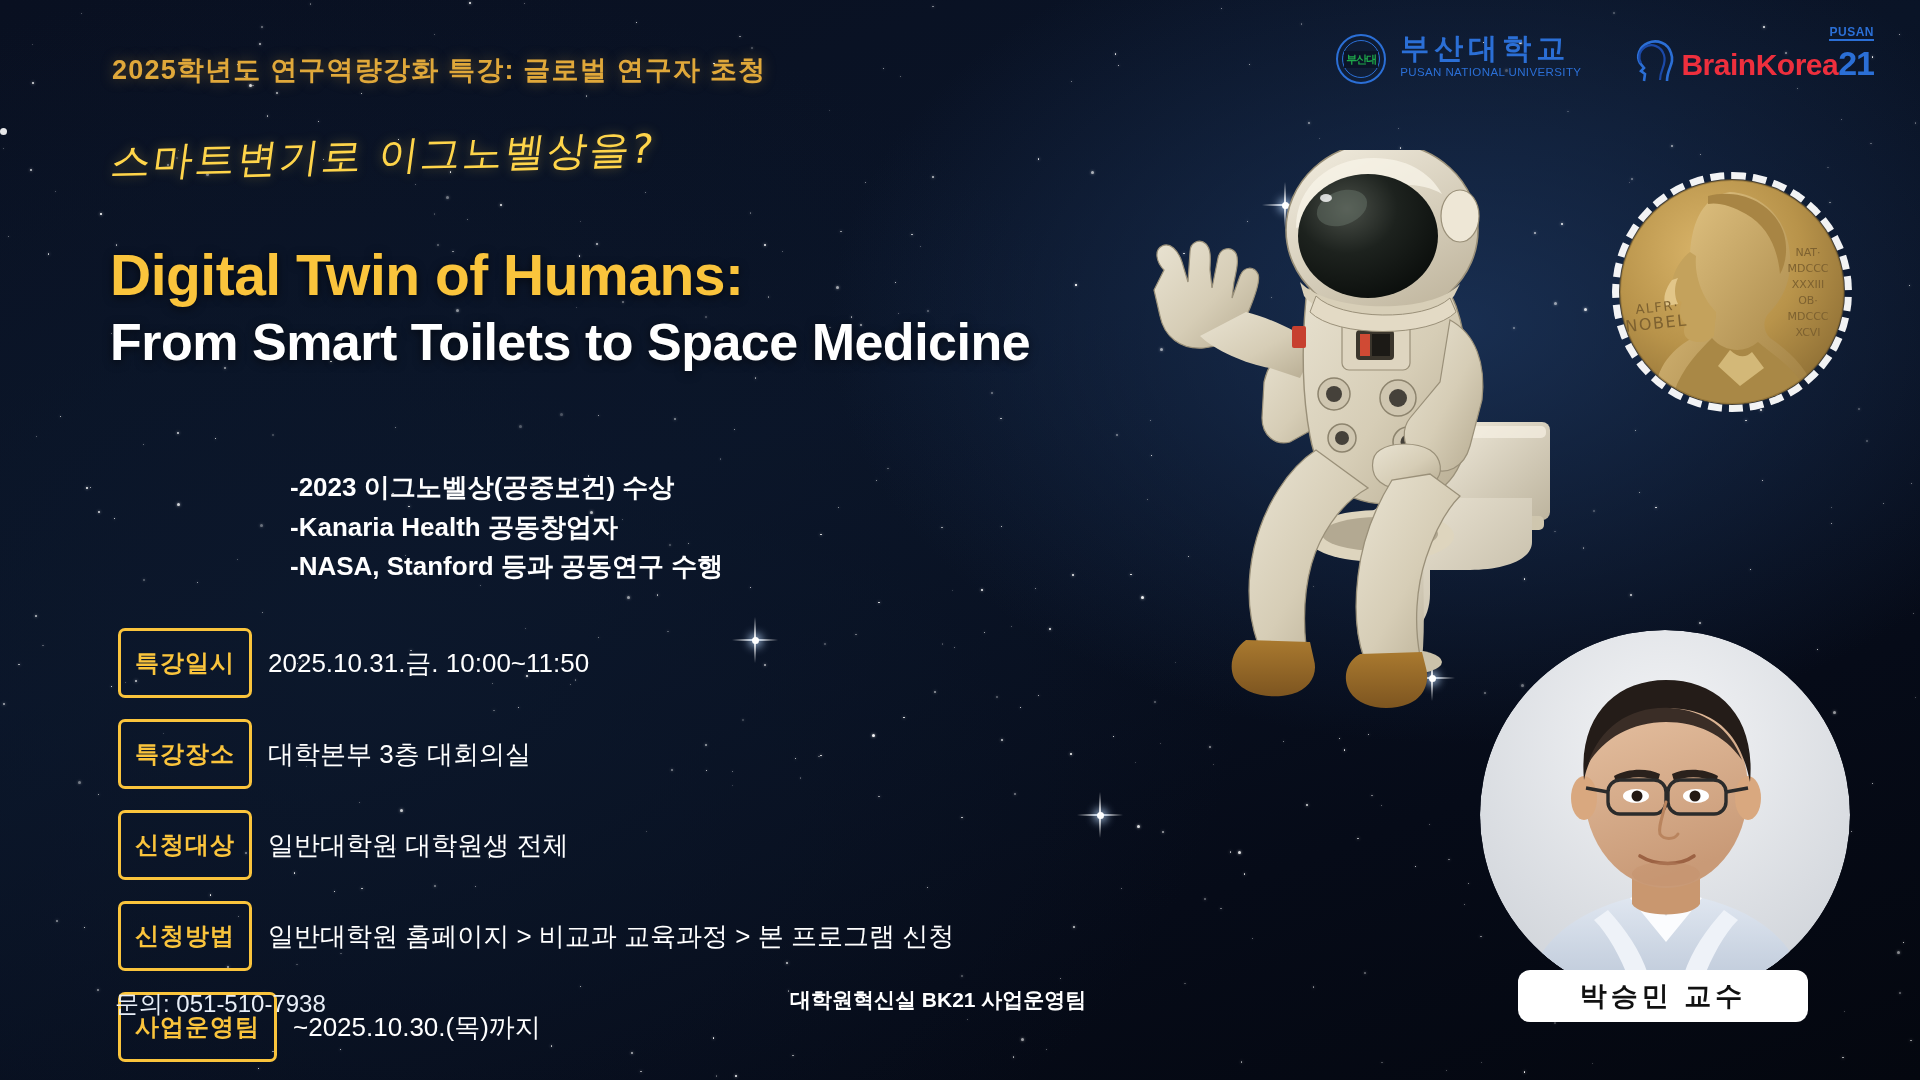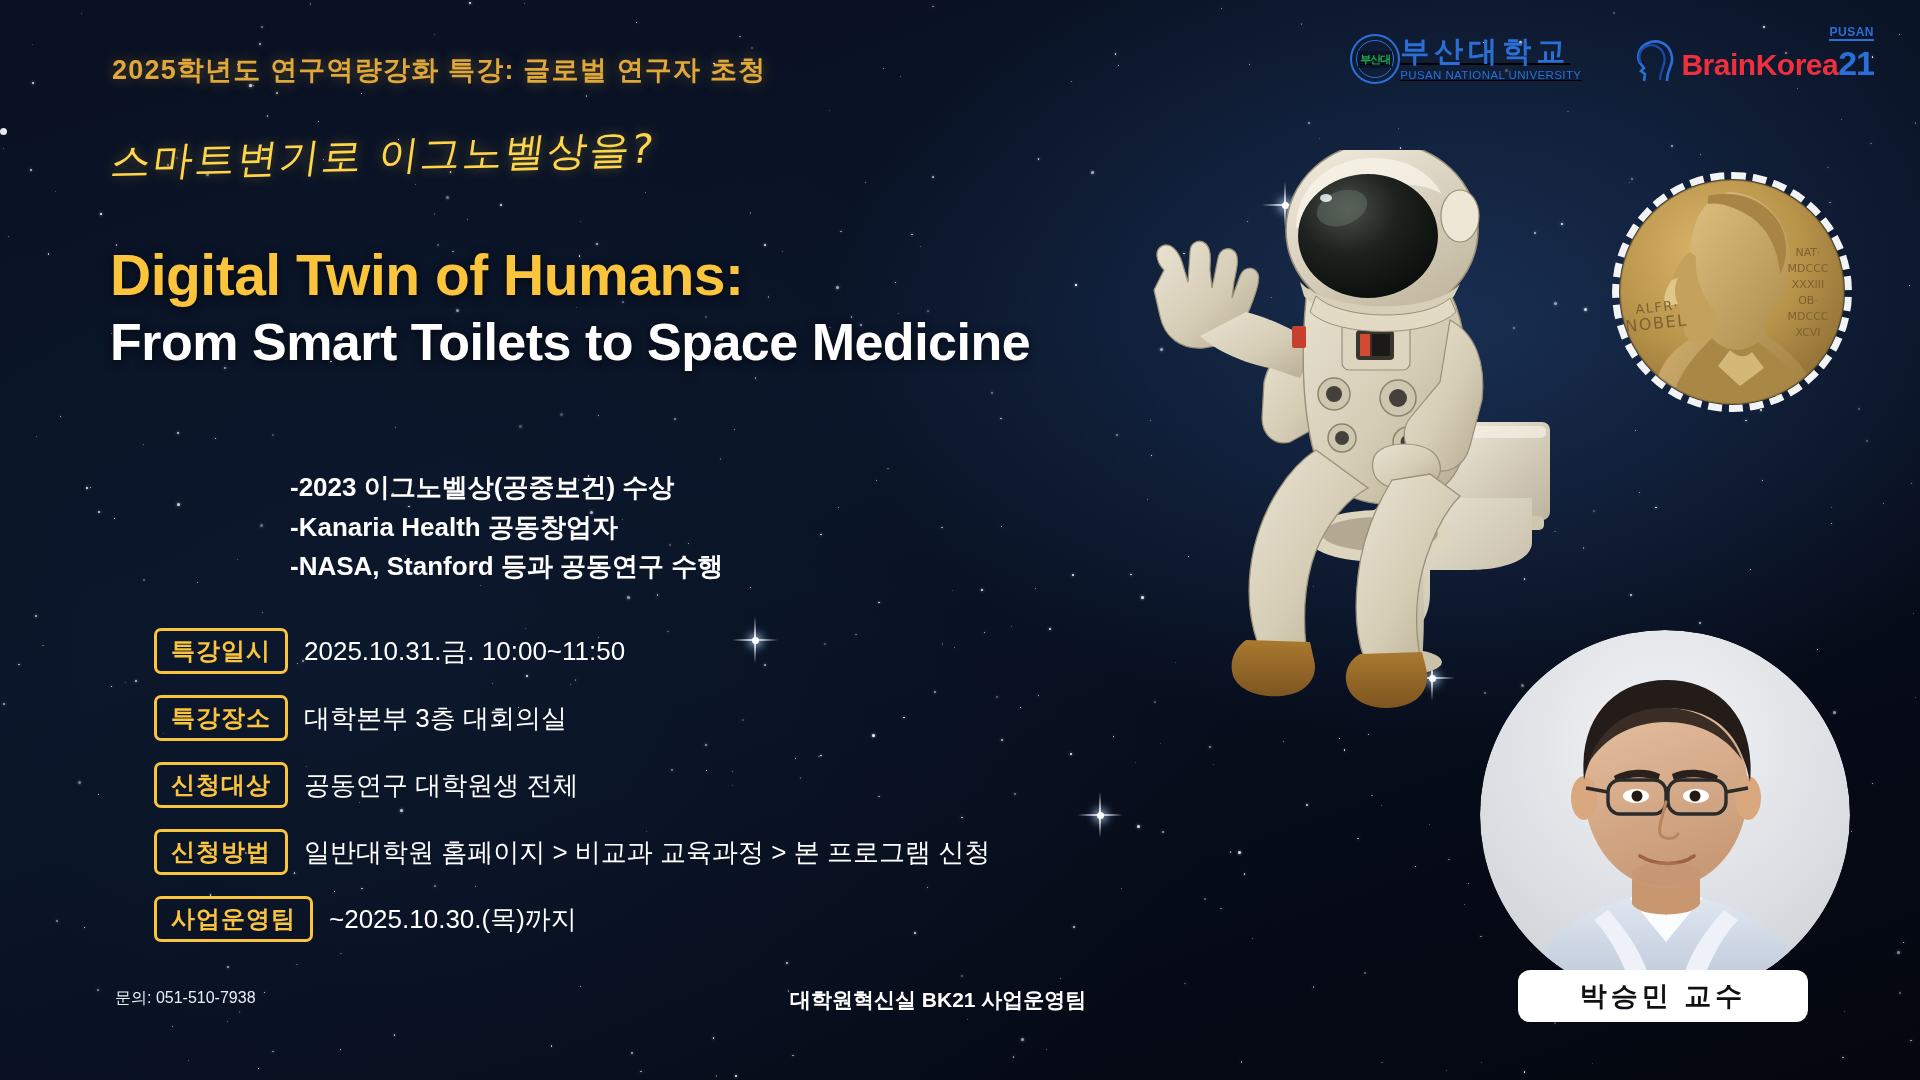--- a/index.html
+++ b/index.html
@@ -27,21 +27,21 @@
      background:linear-gradient(180deg,rgba(255,255,255,0),#fff,rgba(255,255,255,0));}
   .bigstar em{position:absolute;width:7px;height:7px;border-radius:50%;background:#fff;
      left:-3.5px;top:-3.5px;box-shadow:0 0 10px 3px rgba(190,220,255,.9);}
 
   
   .hdr-title{position:absolute; left:112px; top:52px; font-size:27px; font-weight:700;
              letter-spacing:1.2px; color:#e0a83a; white-space:nowrap;
              text-shadow:0 0 14px rgba(224,168,58,.35);}
   .logos{position:absolute; right:46px; top:34px; display:flex; align-items:center; gap:52px;}
 
-  .pnu{display:flex; align-items:center; text-decoration:underline;}
+  .pnu{display:flex; align-items:flex-start; gap:14px;}
   .pnu-seal{width:50px;height:50px;border-radius:50%;position:relative;
             border:2px solid #2b6fd6;display:flex;align-items:center;justify-content:center;}
   .pnu-seal::after{content:"";position:absolute;inset:4px;border-radius:50%;border:1px solid #2b6fd6;}
   .pnu-seal b{font-size:11px;color:#1ea84a;background:#0b1428;padding:1px 2px;
               letter-spacing:-1px;z-index:2;font-family:"DejaVu Sans",sans-serif;}
   .pnu-txt{line-height:1;}
   .pnu-kr{font-size:29px;font-weight:700;color:#2b6fd6;letter-spacing:5px;display:block;}
   .pnu-en{font-size:11.5px;color:#2b6fd6;letter-spacing:.4px;display:block;margin-top:4px;}
 
   .bk{display:flex; align-items:flex-end; gap:0; position:relative;}
@@ -69,26 +69,26 @@
   .sp-name{font-size:27px;font-weight:700;color:#fff;white-space:nowrap;}
 
   .bullets{position:absolute;left:290px;top:468px;color:#fff;font-size:26px;
            font-weight:700;line-height:1.52;}
   .bullets div{white-space:nowrap;}
 
   
   .info{position:absolute;left:118px;top:628px;display:flex;flex-direction:column;gap:21px;}
   .inforow{display:flex;align-items:center;gap:16px;}
   .badge-out{border:3px solid #fac43c;color:#fac43c;border-radius:7px;
-             font-size:24px;font-weight:800;padding:4px 14px;letter-spacing:1px;
-             min-width:118px;text-align:center;white-space:nowrap;margin-left:36px;}
+             font-size:24px;font-weight:800;padding:16px 14px;letter-spacing:1px;
+             min-width:118px;text-align:center;white-space:nowrap;}
   .infoval{font-size:26px;color:#fff;font-weight:500;white-space:nowrap;}
 
   
-  .contact{position:absolute;left:115px;top:988px;font-size:16px;color:#e8eef7;font-weight:400;}
+  .contact{position:absolute;left:115px;top:988px;font-size:24px;color:#e8eef7;font-weight:400;}
   .team{position:absolute;left:790px;top:986px;font-size:21px;color:#fff;font-weight:700;}
 
   
   .medal-wrap{position:absolute;left:1612px;top:172px;width:240px;height:240px;}
   .medal-dash{position:absolute;inset:0;border-radius:50%;
               border:7px dashed #fff;opacity:.95;}
   .dots{position:absolute;left:-100px;top:128px;width:110px;height:20px;}
   .dots i{position:absolute;width:7px;height:7px;border-radius:50%;background:#fff;opacity:.9;}
 
   
@@ -584,21 +584,21 @@
     <div class="inforow">
       <div class="badge-out">특강일시</div>
       <div class="infoval">2025.10.31.금. 10:00~11:50</div>
     </div>
     <div class="inforow">
       <div class="badge-out">특강장소</div>
       <div class="infoval">대학본부 3층 대회의실</div>
     </div>
     <div class="inforow">
       <div class="badge-out">신청대상</div>
-      <div class="infoval">공동연구 대학원생 전체</div>
+      <div class="infoval">일반대학원 대학원생 전체</div>
     </div>
     <div class="inforow">
       <div class="badge-out">신청방법</div>
       <div class="infoval">일반대학원 홈페이지 &gt; 비교과 교육과정 &gt; 본 프로그램 신청</div>
     </div>
     <div class="inforow">
       <div class="badge-out">사업운영팀</div>
       <div class="infoval">~2025.10.30.(목)까지</div>
     </div>
   </div>

